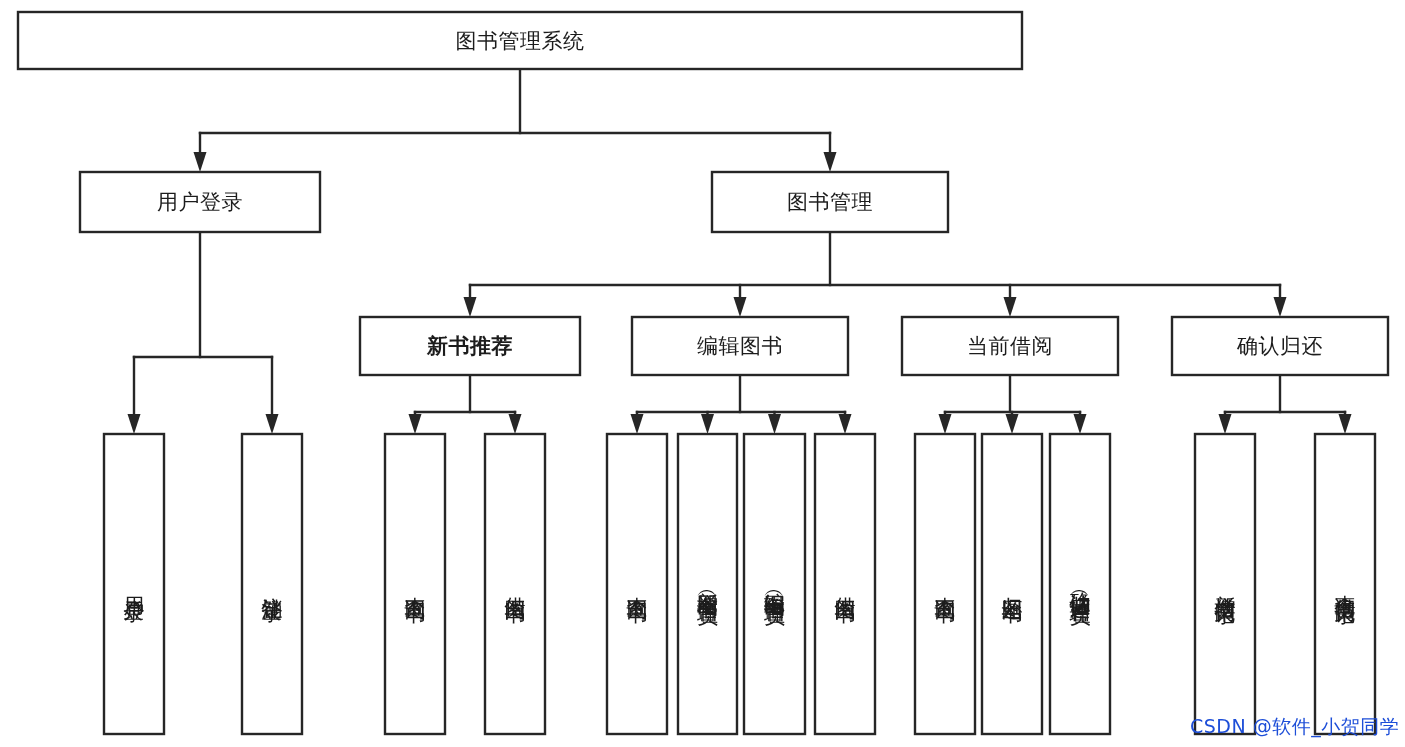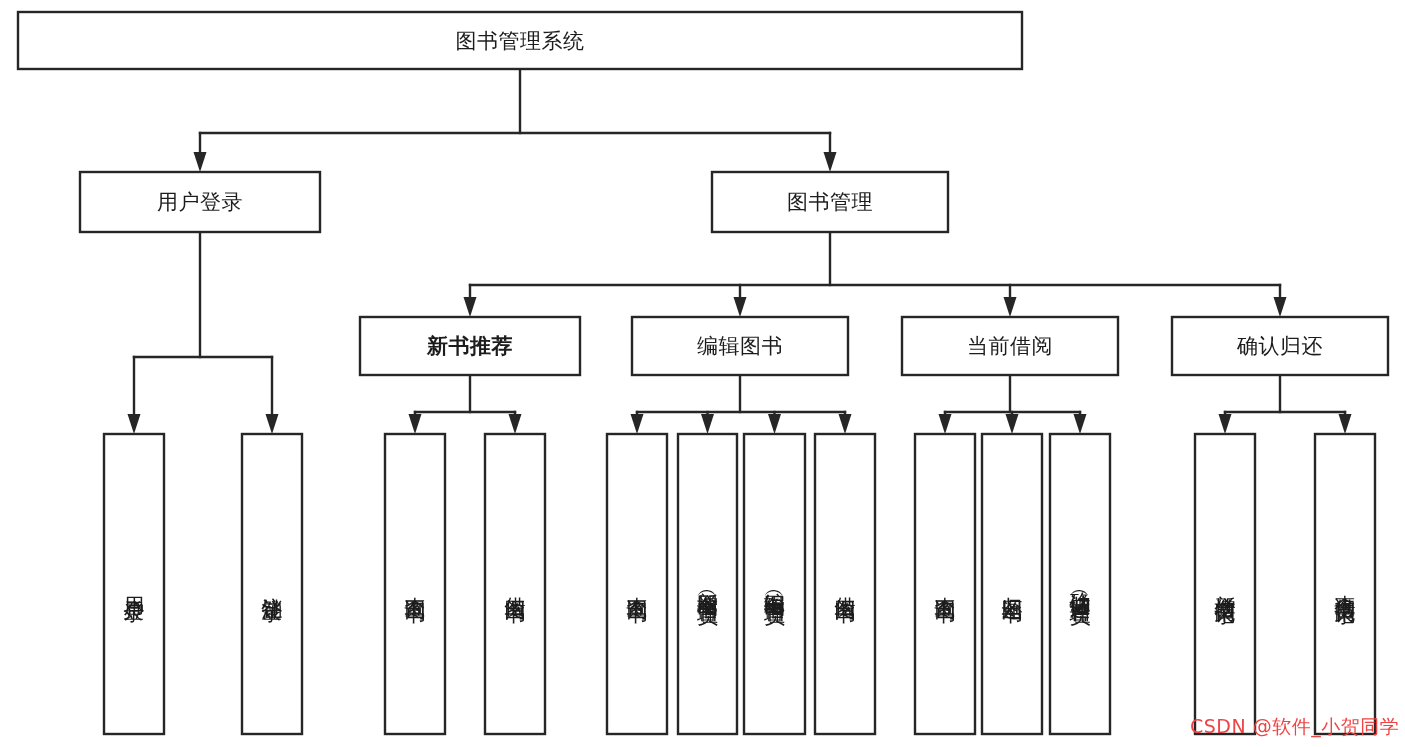--- a/index.html
+++ b/index.html
@@ -60,21 +60,21 @@
     text-orientation: upright;
     font-size: 21px;
     color: #1c1c1c;
     letter-spacing: 2px;
     white-space: nowrap;
     font-family: "DejaVu Sans", "Liberation Sans", sans-serif;
   }
   .watermark {
     position: absolute;
     font-size: 19px;
-    color: #ef4444;
+    color: #1d4ed8;
     font-family: "DejaVu Sans", "Liberation Sans", sans-serif;
     white-space: nowrap;
     letter-spacing: 0.5px;
   }
 </style>
 </head>
 <body>
 
 <div id="diagram-root">
 

